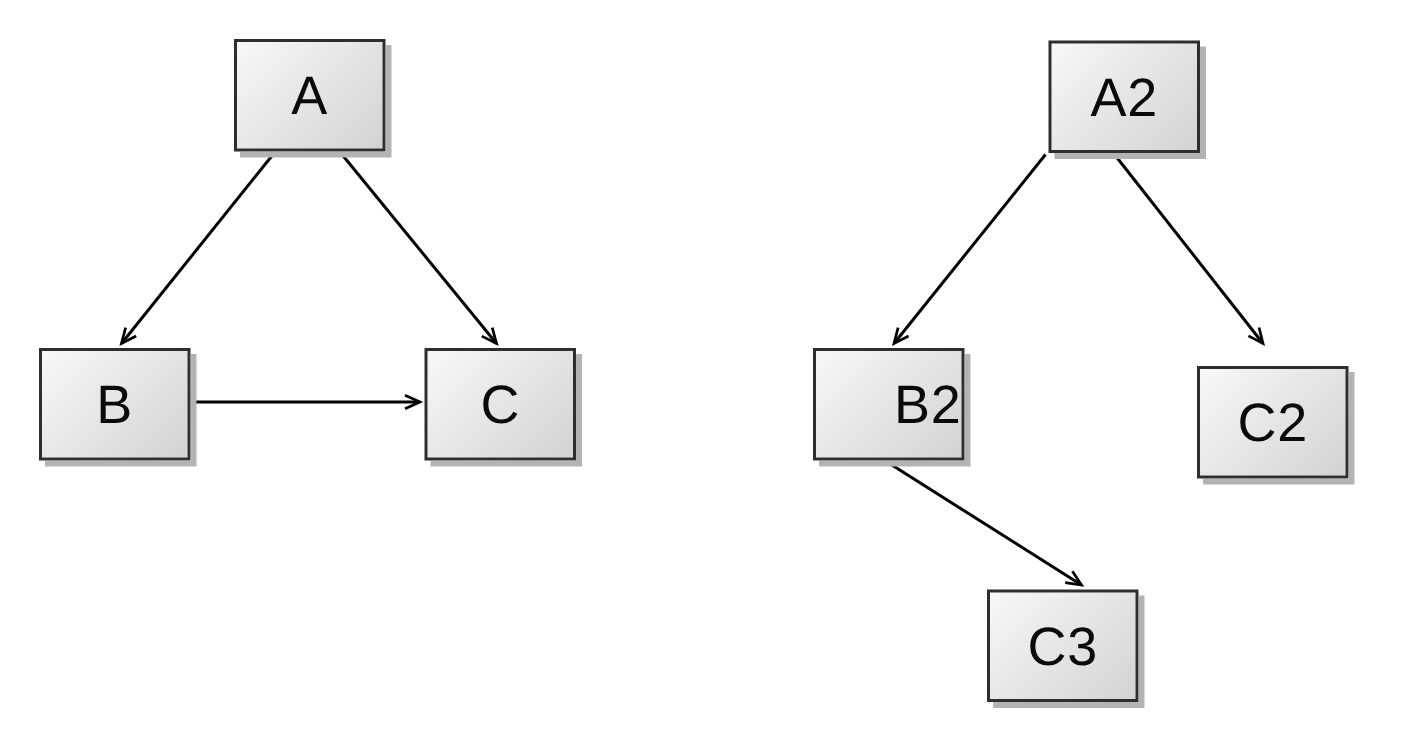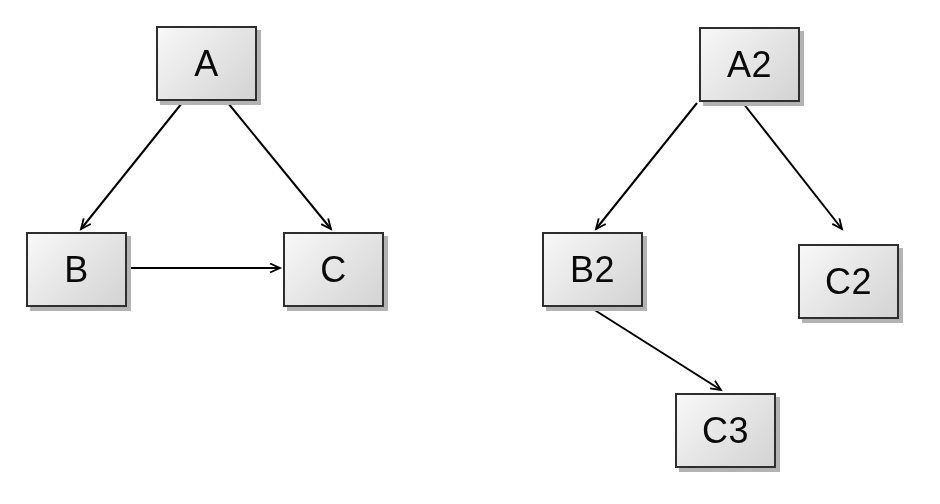--- a/index.html
+++ b/index.html
@@ -38,23 +38,23 @@
     font-size: 36px;
     line-height: 1;
     color: #0a0a0a;
     letter-spacing: 0.5px;
     user-select: none;
   }
   .node-a  { left: 156px; top: 26px;  }
   .node-b  { left: 26px;  top: 232px; }
   .node-c  { left: 283px; top: 232px; }
   .node-a2 { left: 670px; top: 27px; margin-left: 29px;  }
-  .node-b2 { left: 542px; top: 232px; }
+  .node-b2 { left: 542px; top: 232px; justify-content: flex-end; }
   .node-c2 { left: 798px; top: 244px; }
-  .node-c3 { left: 675px; top: 393px; }
+  .node-c3 { left: 658px; top: 393px; }
   .edge {
     stroke: #000000;
     stroke-width: 2;
     fill: none;
   }
 </style>
 </head>
 <body>
 
 <div class="canvas">

